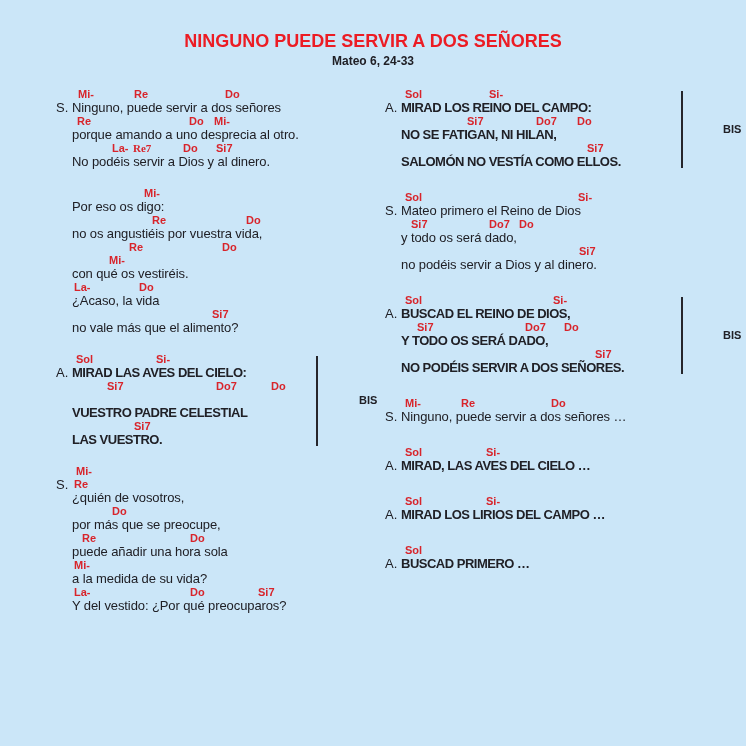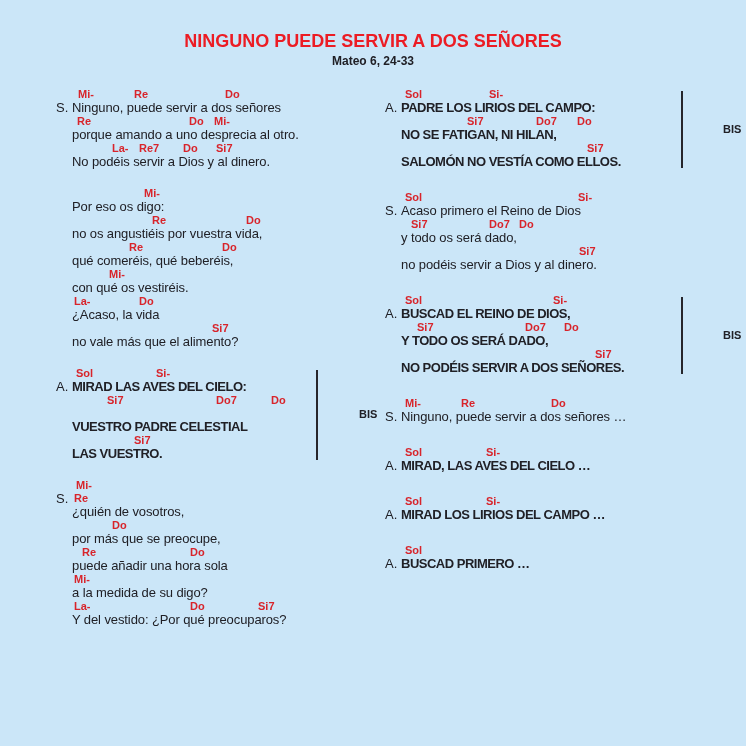--- a/index.html
+++ b/index.html
@@ -50,21 +50,21 @@
           </div>
           <div class="lyric">Ninguno, puede servir a dos señores</div>
           <div class="chord-row">
             <span class="chord" style="left: 5px;">Re</span>
             <span class="chord" style="left: 117px;">Do</span>
             <span class="chord" style="left: 142px;">Mi-</span>
           </div>
           <div class="lyric">porque amando a uno desprecia al otro.</div>
           <div class="chord-row">
             <span class="chord" style="left: 40px;">La-</span>
-            <span class="chord" style="left: 67px;">Re7</span>
+            <span class="chord" style="left: 61px; font-family: Liberation Serif, serif;">Re7</span>
             <span class="chord" style="left: 111px;">Do</span>
             <span class="chord" style="left: 144px;">Si7</span>
           </div>
           <div class="lyric">No podéis servir a Dios y al dinero.</div>
         </div>
       </div>
       <div class="stanza">
         <div class="stanza-body">
           <div class="chord-row">
             <span class="chord" style="left: 72px;">Mi-</span>
@@ -72,21 +72,20 @@
           <div class="lyric">Por eso os digo:</div>
           <div class="chord-row">
             <span class="chord" style="left: 80px;">Re</span>
             <span class="chord" style="left: 174px;">Do</span>
           </div>
           <div class="lyric">no os angustiéis por vuestra vida,</div>
           <div class="chord-row">
             <span class="chord" style="left: 57px;">Re</span>
             <span class="chord" style="left: 150px;">Do</span>
           </div>
-          <div class="lyric">qué comeréis, qué beberéis,</div>
           <div class="chord-row">
             <span class="chord" style="left: 37px;">Mi-</span>
           </div>
           <div class="lyric">con qué os vestiréis.</div>
           <div class="chord-row">
             <span class="chord" style="left: 2px;">La-</span>
             <span class="chord" style="left: 67px;">Do</span>
           </div>
           <div class="lyric">¿Acaso, la vida</div>
           <div class="chord-row">
@@ -133,39 +132,39 @@
           </div>
           <div class="lyric">por más que se preocupe,</div>
           <div class="chord-row">
             <span class="chord" style="left: 10px;">Re</span>
             <span class="chord" style="left: 118px;">Do</span>
           </div>
           <div class="lyric">puede añadir una hora sola</div>
           <div class="chord-row">
             <span class="chord" style="left: 2px;">Mi-</span>
           </div>
-          <div class="lyric">a la medida de su digo?</div>
+          <div class="lyric">a la medida de su vida?</div>
           <div class="chord-row">
             <span class="chord" style="left: 2px;">La-</span>
             <span class="chord" style="left: 118px;">Do</span>
             <span class="chord" style="left: 186px;">Si7</span>
           </div>
           <div class="lyric">Y del vestido: ¿Por qué preocuparos?</div>
         </div>
       </div>
     </div>
   <div class="column col-right">
       <div class="stanza bold bis">
         <div class="marker">A.</div>
         <div class="stanza-body">
           <div class="chord-row">
             <span class="chord" style="left: 4px;">Sol</span>
             <span class="chord" style="left: 88px;">Si-</span>
           </div>
-          <div class="lyric">PADRE LOS LIRIOS DEL CAMPO:</div>
+          <div class="lyric">MIRAD LOS REINO DEL CAMPO:</div>
           <div class="chord-row">
             <span class="chord" style="left: 66px;">Si7</span>
             <span class="chord" style="left: 135px;">Do7</span>
             <span class="chord" style="left: 176px;">Do</span>
           </div>
           <div class="lyric">NO SE FATIGAN, NI HILAN,</div>
           <div class="chord-row">
             <span class="chord" style="left: 186px;">Si7</span>
           </div>
           <div class="lyric">SALOMÓN NO VESTÍA COMO ELLOS.</div>
@@ -173,21 +172,21 @@
         <div class="bis-bar"></div>
         <div class="bis-text">BIS</div>
       </div>
       <div class="stanza">
         <div class="marker">S.</div>
         <div class="stanza-body">
           <div class="chord-row">
             <span class="chord" style="left: 4px;">Sol</span>
             <span class="chord" style="left: 177px;">Si-</span>
           </div>
-          <div class="lyric">Acaso primero el Reino de Dios</div>
+          <div class="lyric">Mateo primero el Reino de Dios</div>
           <div class="chord-row">
             <span class="chord" style="left: 10px;">Si7</span>
             <span class="chord" style="left: 88px;">Do7</span>
             <span class="chord" style="left: 118px;">Do</span>
           </div>
           <div class="lyric">y todo os será dado,</div>
           <div class="chord-row">
             <span class="chord" style="left: 178px;">Si7</span>
           </div>
           <div class="lyric">no podéis servir a Dios y al dinero.</div>

